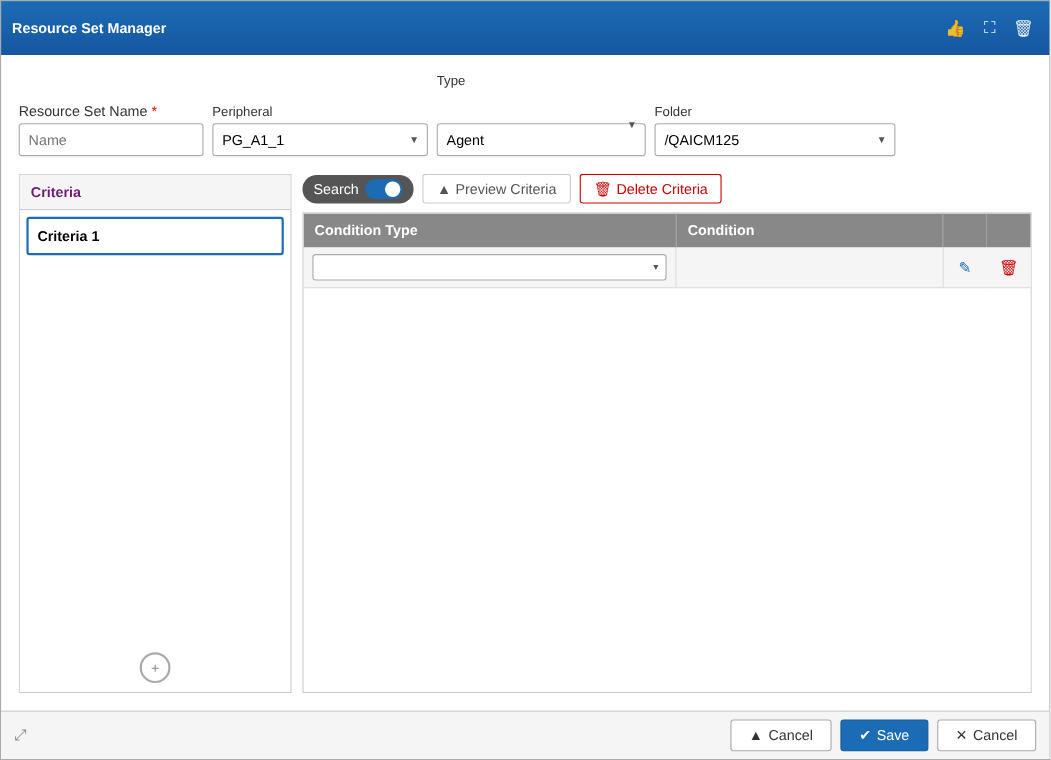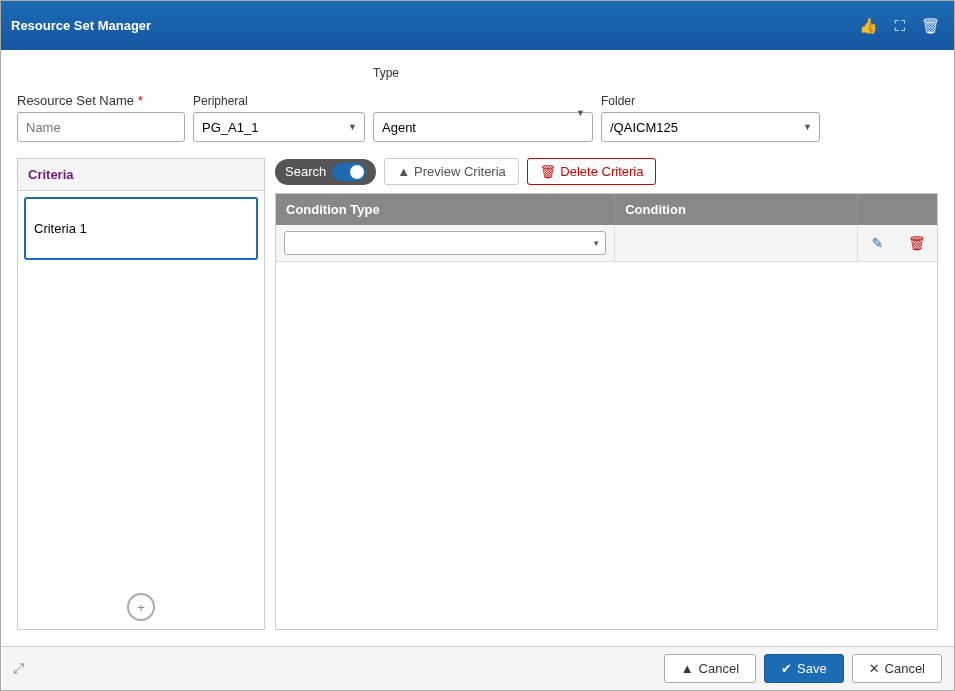--- a/index.html
+++ b/index.html
@@ -75,22 +75,22 @@
       content: "▼";
       position: absolute;
       right: 8px;
       top: 50%;
       transform: translateY(-50%);
       font-size: 9px;
       color: #555;
       pointer-events: none;
     }
 
-    .select-peripheral { width: 172px; }
-    .select-type { width: 220px; margin-top: 28px; }
+    .select-peripheral { width: 196px; }
+    .select-type { width: 190px; margin-top: 28px; }
     .select-folder { width: 219px; }
 
     .main-area { display: flex; flex: 1; gap: 0; overflow: hidden; }
 
     .criteria-panel {
       width: 248px;
       border: 1px solid #ccc;
       display: flex;
       flex-direction: column;
       flex-shrink: 0;
@@ -104,24 +104,25 @@
       color: #701a75;
       border-bottom: 1px solid #ccc;
       background: #f5f5f5;
     }
 
     .criteria-list { flex: 1; padding: 6px; }
 
     .criteria-item {
       border: 1px solid #1c6bb5;
       border-radius: 3px;
-      padding: 22px 8px;
-      background: white;
-      cursor: pointer;
-      font-size: 13px;
+      padding: 8px 8px;
+      background: white;
+      cursor: pointer;
+      font-size: 13px;
+      font-weight: bold;
     }
 
     .criteria-item.selected {
       background: white;
       border: 2px solid #1c6bb5;
     }
 
     .add-btn-area { padding: 8px; display: flex; justify-content: center; }
 
     .add-circle-btn {

